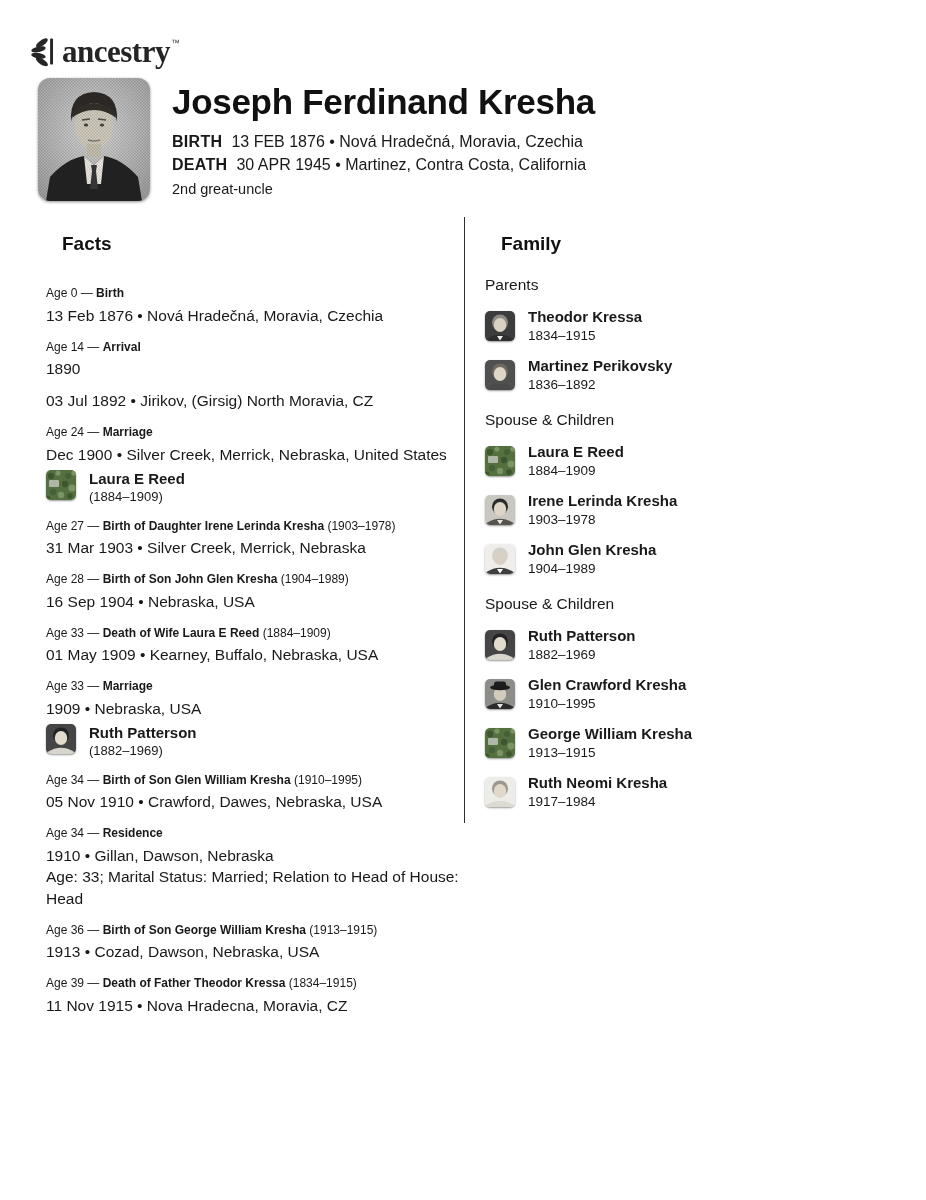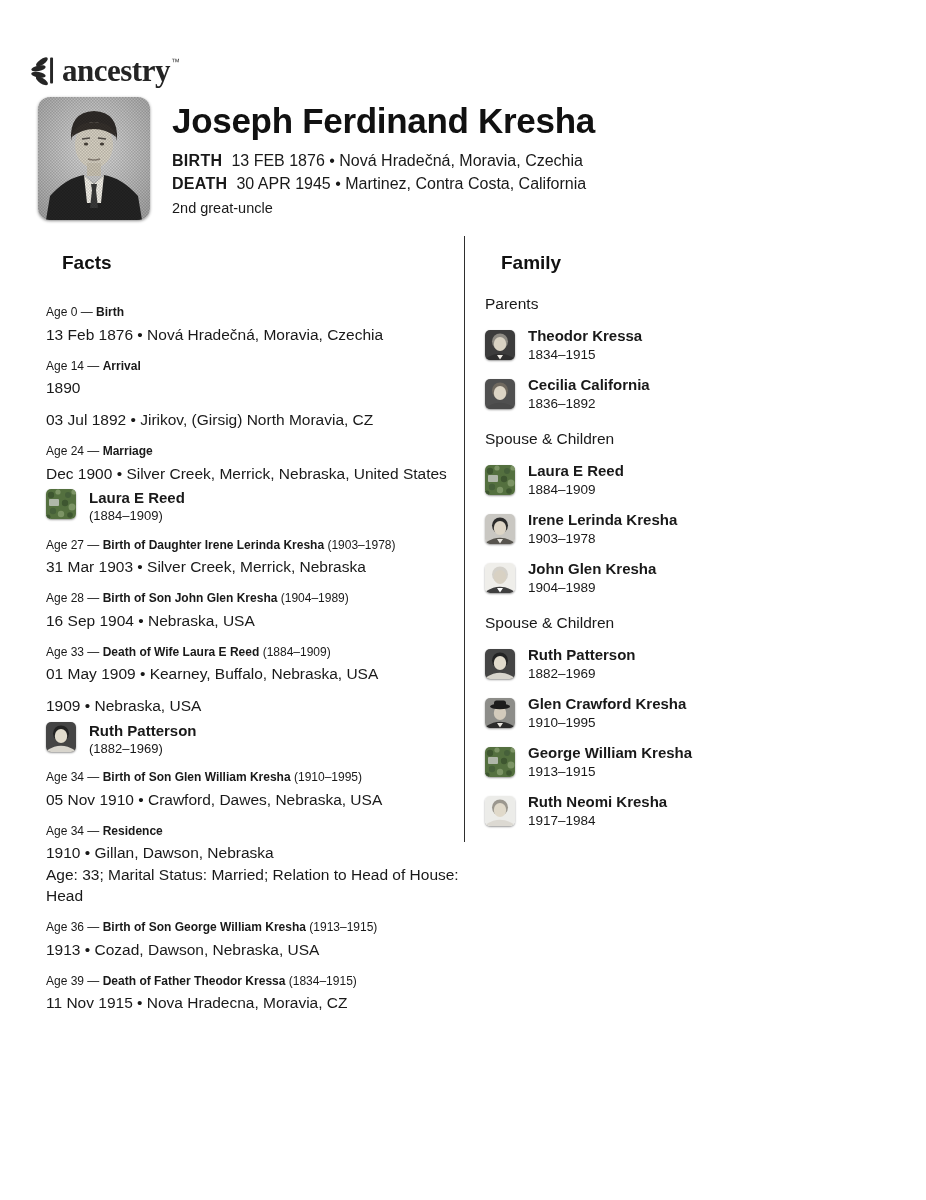--- a/index.html
+++ b/index.html
@@ -2,21 +2,21 @@
 <html><head>
 <meta charset="utf-8">
 <style>
   html,body { margin:0; padding:0; background:#ffffff; }
   body {
     width:926px; height:1200px; overflow:hidden;
     font-family:"Liberation Sans", sans-serif;
     color:#191919;
     -webkit-font-smoothing:antialiased;
   }
-  .page { padding-top:53px; }
+  .page { padding-top:34px; }
 
   
   .logo-row { display:flex; align-items:center; margin-left:29px; height:34px; }
   .logo-leaf { width:31px; height:31px; display:block; }
   .logo-word {
     font-family:"Liberation Serif", serif;
     font-size:31px; font-weight:600; letter-spacing:-0.5px;
     color:#242424; line-height:1; margin-left:2px;
   }
   .logo-tm { font-size:9px; color:#444; align-self:flex-start; margin-top:4px; margin-left:1px; }
@@ -185,20 +185,21 @@
 
   </div>
 
   <div class="fact">
     <div class="fact-title"><span class="t-age">Age 33 — </span><span class="t-event">Death of Wife Laura E Reed</span><span class="t-suffix"> (1884–1909)</span></div>
     <div class="fact-detail">01 May 1909 • Kearney, Buffalo, Nebraska, USA</div>
 
   </div>
 
   <div class="fact">
+    <div class="fact-title"><span class="t-age">Age 33 — </span><span class="t-event">Marriage</span><span class="t-suffix"></span></div>
     <div class="fact-detail">1909 • Nebraska, USA</div>
 
     <div class="fact-person">
       <div class="thumb">
                 <svg viewBox="0 0 30 30">
                   <rect width="30" height="30" fill="#454545"></rect>
                   <ellipse cx="15" cy="11.5" rx="8" ry="8" fill="#232323"></ellipse>
     <ellipse cx="15" cy="14" rx="6.2" ry="7" fill="#e2dccd"></ellipse>
     <path d="M1.5,30 L1.5,28 Q15,19.5 28.5,28 L28.5,30 Z" fill="#d8d5cd"></path>
                 </svg>
@@ -259,21 +260,21 @@
   <div class="member">
     <div class="thumb">
               <svg viewBox="0 0 30 30">
                 <rect width="30" height="30" fill="#505050"></rect>
                 <ellipse cx="15" cy="11.5" rx="8" ry="8" fill="#70695f"></ellipse>
     <ellipse cx="15" cy="14" rx="6.2" ry="7" fill="#ddd5c5"></ellipse>
     <path d="M1.5,30 L1.5,28 Q15,19.5 28.5,28 L28.5,30 Z" fill="#4a4a4a"></path>
               </svg>
             </div>
     <div>
-      <div class="m-name">Cecilia California</div>
+      <div class="m-name">Martinez Perikovsky</div>
       <div class="m-dates">1836–1892</div>
     </div>
   </div>
 <div class="group-label">Spouse &amp; Children</div>
   <div class="member">
     <div class="thumb">
               <svg viewBox="0 0 30 30">
                 <rect width="30" height="30" fill="#54703f"></rect>
       <circle cx="5" cy="6" r="3.2" fill="#3e5630"></circle>
                 <circle cx="12" cy="3" r="2.6" fill="#7c9465"></circle>

